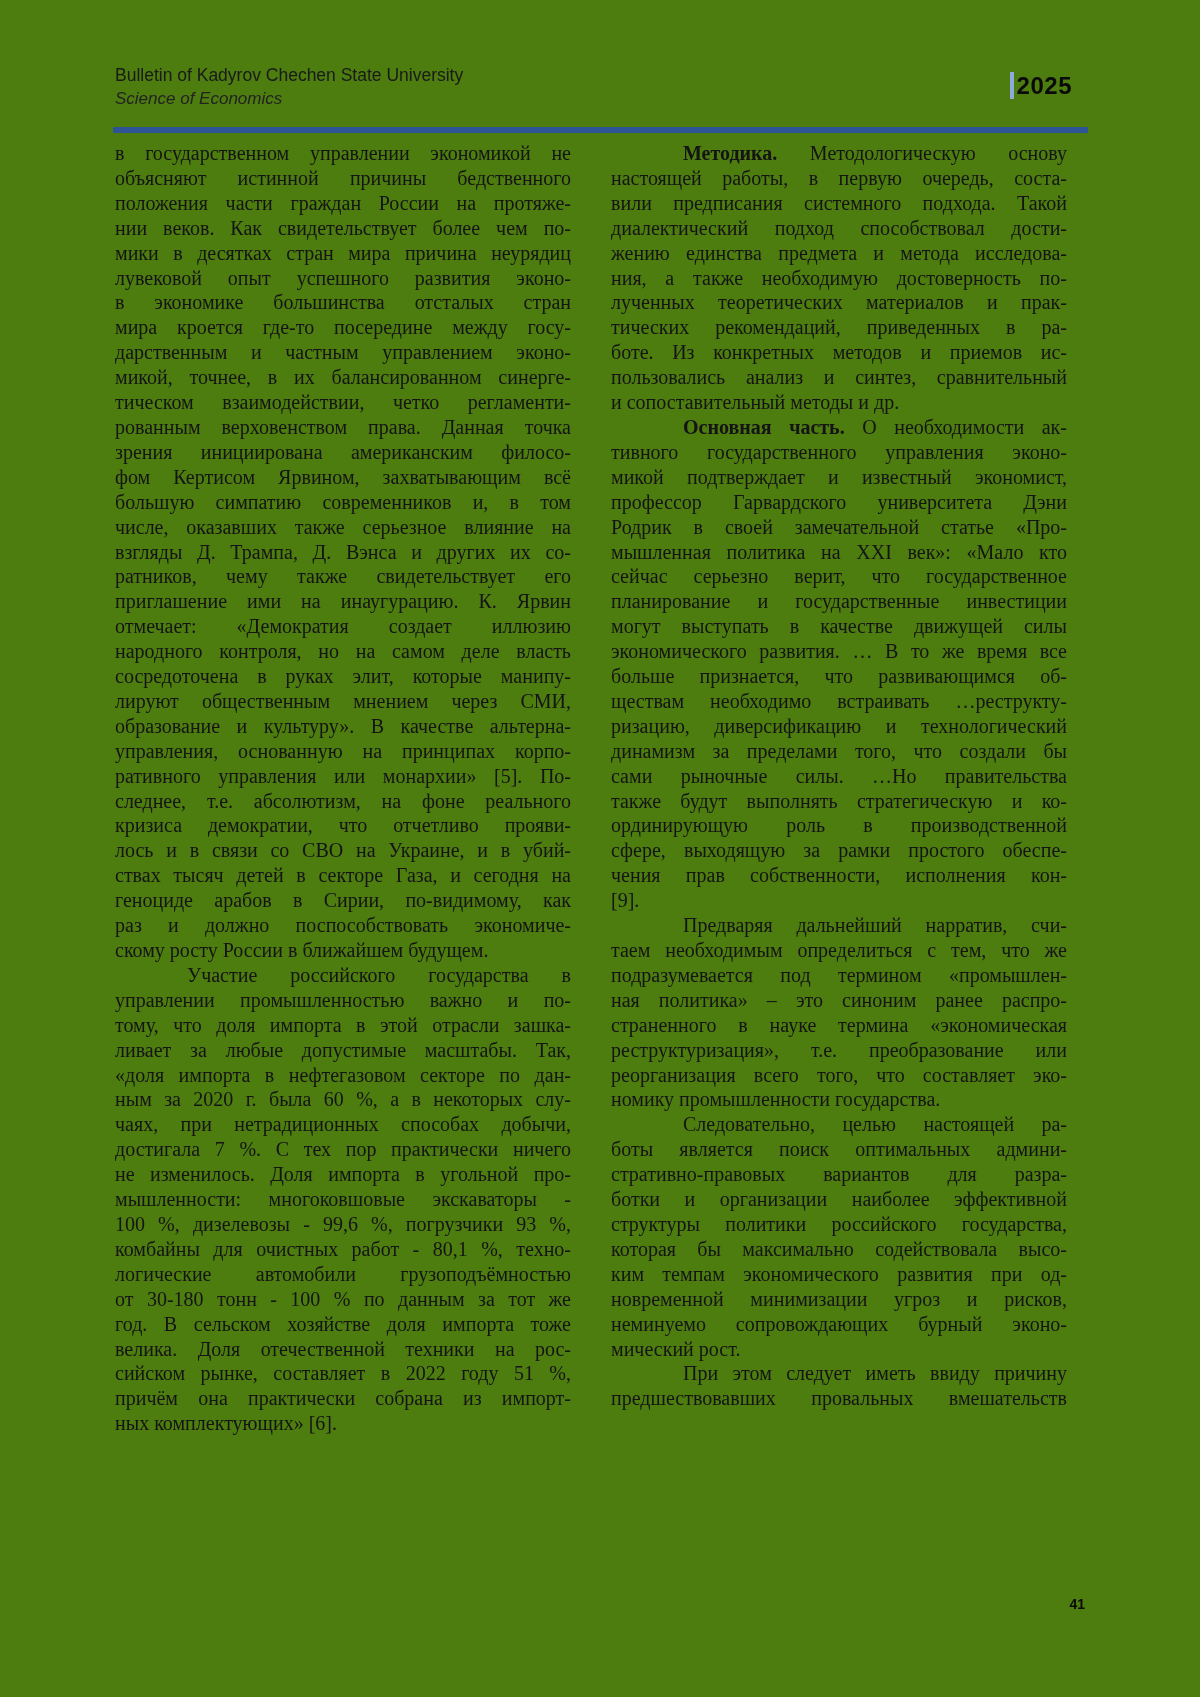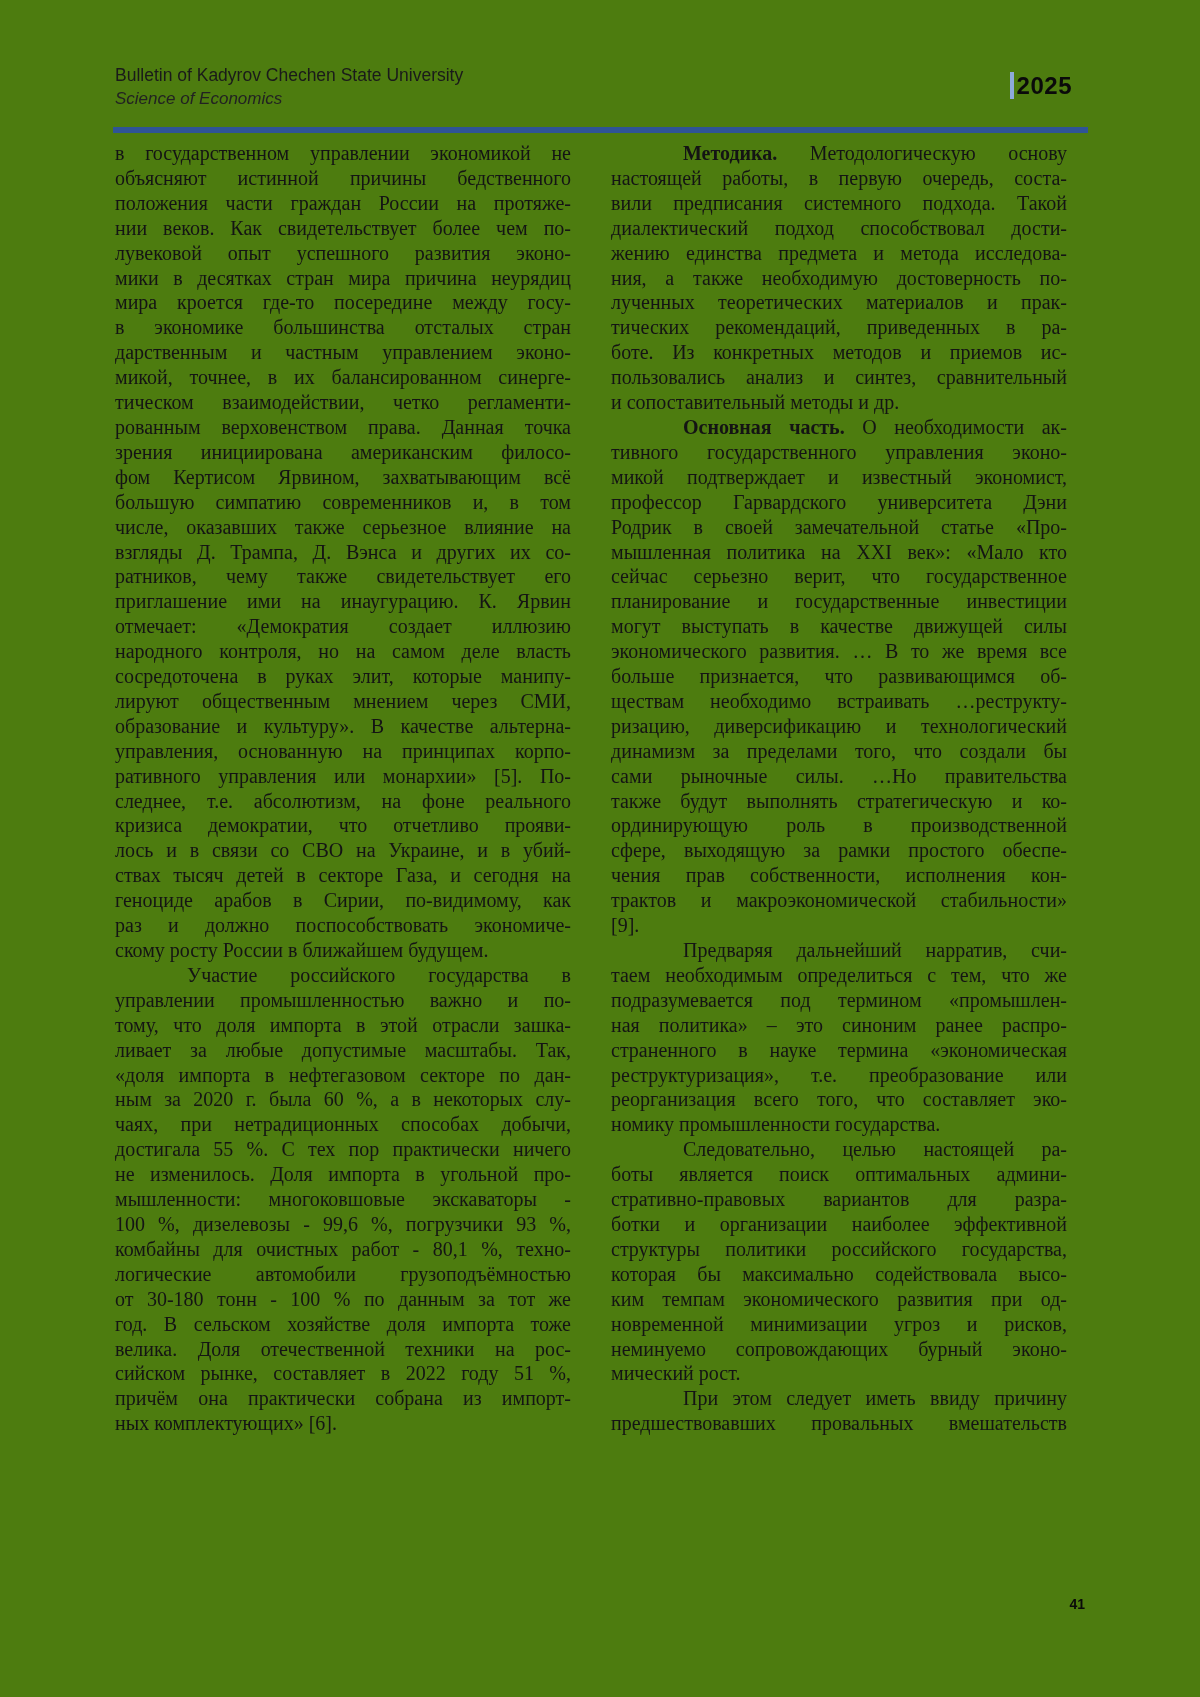--- a/index.html
+++ b/index.html
@@ -88,24 +88,24 @@
 
   <div class="header-rule"></div>
 
   <div class="body-columns">
     <div class="column">
         <div class="paragraph">
           <div class="line">в государственном управлении экономикой не</div>
           <div class="line">объясняют истинной причины бедственного</div>
           <div class="line">положения части граждан России на протяже-</div>
           <div class="line">нии веков. Как свидетельствует более чем по-</div>
+          <div class="line">мики в десятках стран мира причина неурядиц</div>
           <div class="line">лувековой опыт успешного развития эконо-</div>
-          <div class="line">мики в десятках стран мира причина неурядиц</div>
+          <div class="line">в экономике большинства отсталых стран</div>
           <div class="line">мира кроется где-то посередине между госу-</div>
-          <div class="line">в экономике большинства отсталых стран</div>
           <div class="line">дарственным и частным управлением эконо-</div>
           <div class="line">микой, точнее, в их балансированном синерге-</div>
           <div class="line">тическом взаимодействии, четко регламенти-</div>
           <div class="line">рованным верховенством права. Данная точка</div>
           <div class="line">зрения инициирована американским филосо-</div>
           <div class="line">фом Кертисом Ярвином, захватывающим всё</div>
           <div class="line">большую симпатию современников и, в том</div>
           <div class="line">числе, оказавших также серьезное влияние на</div>
           <div class="line">взгляды Д. Трампа, Д. Вэнса и других их со-</div>
           <div class="line">ратников, чему также свидетельствует его</div>
@@ -126,21 +126,21 @@
           <div class="line para-end">скому росту России в ближайшем будущем.</div>
         </div>
         <div class="paragraph">
           <div class="line first-indent">Участие российского государства в</div>
           <div class="line">управлении промышленностью важно и по-</div>
           <div class="line">тому, что доля импорта в этой отрасли зашка-</div>
           <div class="line">ливает за любые допустимые масштабы. Так,</div>
           <div class="line">«доля импорта в нефтегазовом секторе по дан-</div>
           <div class="line">ным за 2020 г. была 60 %, а в некоторых слу-</div>
           <div class="line">чаях, при нетрадиционных способах добычи,</div>
-          <div class="line">достигала 55 %. С тех пор практически ничего</div>
+          <div class="line">достигала 7 %. С тех пор практически ничего</div>
           <div class="line">не изменилось. Доля импорта в угольной про-</div>
           <div class="line">мышленности: многоковшовые экскаваторы -</div>
           <div class="line">100 %, дизелевозы - 99,6 %, погрузчики 93 %,</div>
           <div class="line">комбайны для очистных работ - 80,1 %, техно-</div>
           <div class="line">логические автомобили грузоподъёмностью</div>
           <div class="line">от 30-180 тонн - 100 % по данным за тот же</div>
           <div class="line">год. В сельском хозяйстве доля импорта тоже</div>
           <div class="line">велика. Доля отечественной техники на рос-</div>
           <div class="line">сийском рынке, составляет в 2022 году 51 %,</div>
           <div class="line">причём она практически собрана из импорт-</div>
@@ -174,21 +174,20 @@
           <div class="line">экономического развития. … В то же время все</div>
           <div class="line">больше признается, что развивающимся об-</div>
           <div class="line">ществам необходимо встраивать …реструкту-</div>
           <div class="line">ризацию, диверсификацию и технологический</div>
           <div class="line">динамизм за пределами того, что создали бы</div>
           <div class="line">сами рыночные силы. …Но правительства</div>
           <div class="line">также будут выполнять стратегическую и ко-</div>
           <div class="line">ординирующую роль в производственной</div>
           <div class="line">сфере, выходящую за рамки простого обеспе-</div>
           <div class="line">чения прав собственности, исполнения кон-</div>
-          <div class="line">трактов и макроэкономической стабильности»</div>
           <div class="line para-end">[9].</div>
         </div>
         <div class="paragraph">
           <div class="line first-indent">Предваряя дальнейший нарратив, счи-</div>
           <div class="line">таем необходимым определиться с тем, что же</div>
           <div class="line">подразумевается под термином «промышлен-</div>
           <div class="line">ная политика» – это синоним ранее распро-</div>
           <div class="line">страненного в науке термина «экономическая</div>
           <div class="line">реструктуризация», т.е. преобразование или</div>
           <div class="line">реорганизация всего того, что составляет эко-</div>

